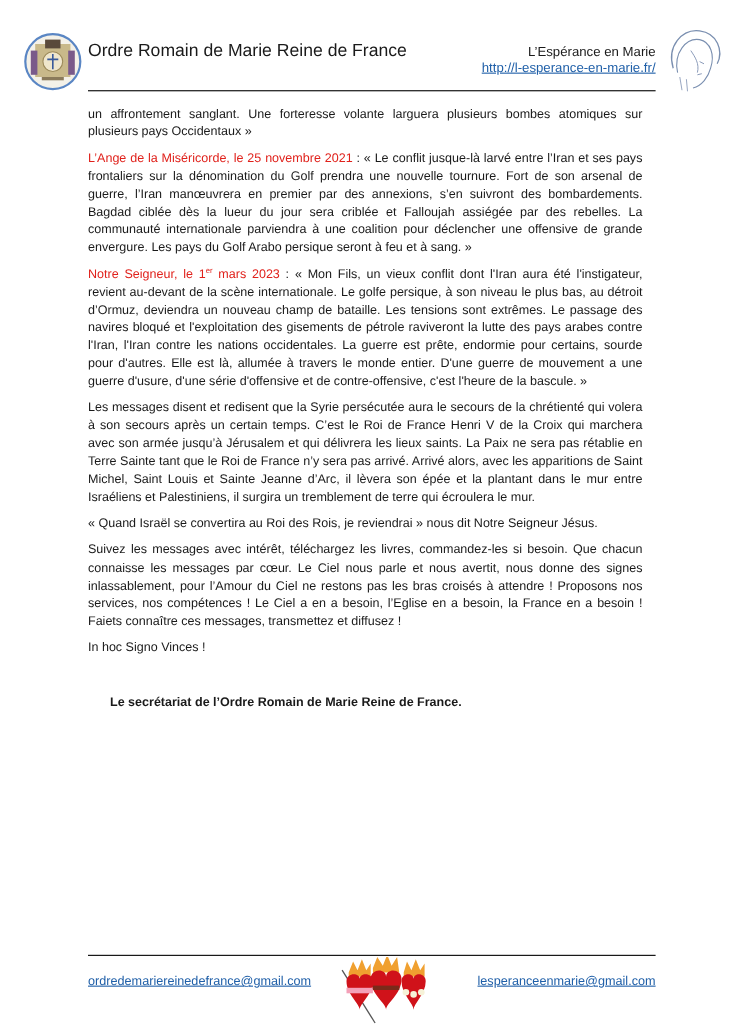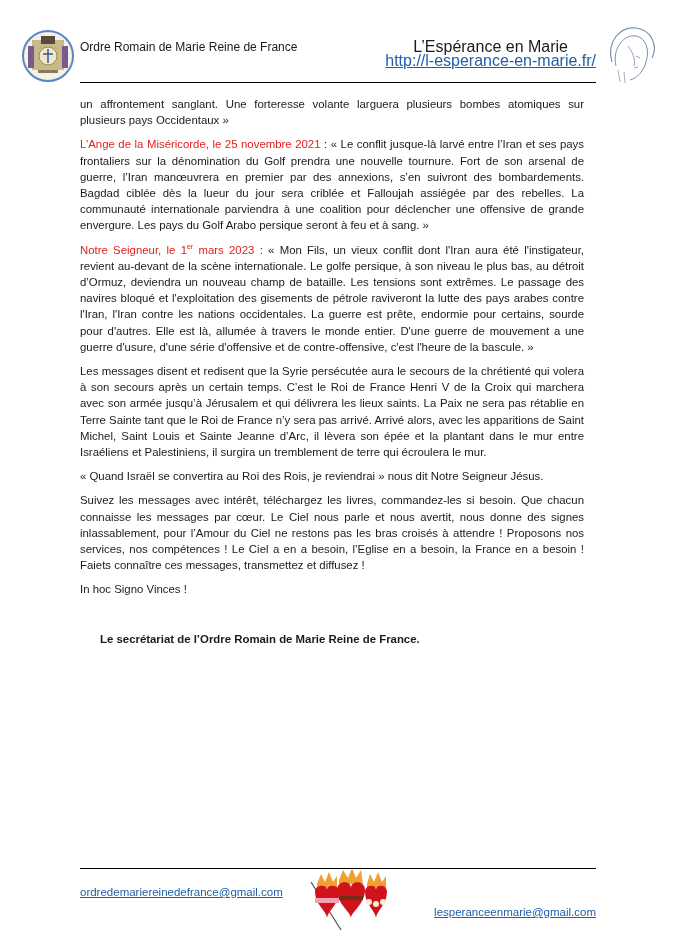--- a/index.html
+++ b/index.html
@@ -7,37 +7,37 @@
       width: 676px; height: 941px; position: relative; overflow: hidden;
       font-family: "Liberation Sans", sans-serif; color: #1a1a1a;
     }
     .header { position: absolute; left: 0; top: 0; width: 676px; height: 90px; }
     .logo-left {
       position: absolute; left: 22px; top: 30px; width: 52px; height: 52px;
       border-radius: 50%; border: 2px solid #5a86c4; background: #f4f1e8;
       box-sizing: border-box; overflow: hidden;
     }
     .logo-right { position: absolute; left: 600px; top: 22px; width: 60px; height: 62px; }
-    .h-left { position: absolute; left: 80px; top: 40px; font-size: 12px; line-height: 14px; }
-    .h-right { position: absolute; right: 80px; top: 40px; font-size: 16px; line-height: 14px; text-align: center; }
+    .h-left { position: absolute; left: 80px; top: 40px; font-size: 16px; line-height: 14px; }
+    .h-right { position: absolute; right: 80px; top: 40px; font-size: 12px; line-height: 14px; text-align: right; }
     .link { color: #1f5fa8; text-decoration: underline; }
     .header-rule { position: absolute; left: 80px; top: 82px; width: 516px; height: 1px; background: #000; }
 
     .content {
       position: absolute; left: 80px; top: 96px; width: 516px;
       font-size: 11.4px; line-height: 16.2px; text-align: justify;
     }
     .content p { margin: 0 12px 8px 0; }
     .red { color: #e0211b; }
     .sign { font-weight: bold; margin-top: 33px !important; padding-left: 20px; }
     sup { font-size: 7px; line-height: 0; }
 
     .footer-rule { position: absolute; left: 80px; top: 868px; width: 516px; height: 1px; background: #000; }
     .f-left { position: absolute; left: 80px; top: 886px; font-size: 11.5px; }
-    .f-right { position: absolute; right: 80px; top: 886px; font-size: 11.5px; margin-top: 20px; }
+    .f-right { position: absolute; right: 80px; top: 886px; font-size: 11.5px; }
     .hearts { position: absolute; left: 305px; top: 870px; width: 92px; height: 62px; }
   </style>
 </head>
 <body>
 
 <div class="header">
   <div class="logo-left">
     <svg width="48" height="48" viewBox="0 0 48 48">
       <rect x="8" y="8" width="32" height="30" fill="#c9b98a"></rect>
       <rect x="17" y="4" width="14" height="8" fill="#5a4a3a"></rect>

